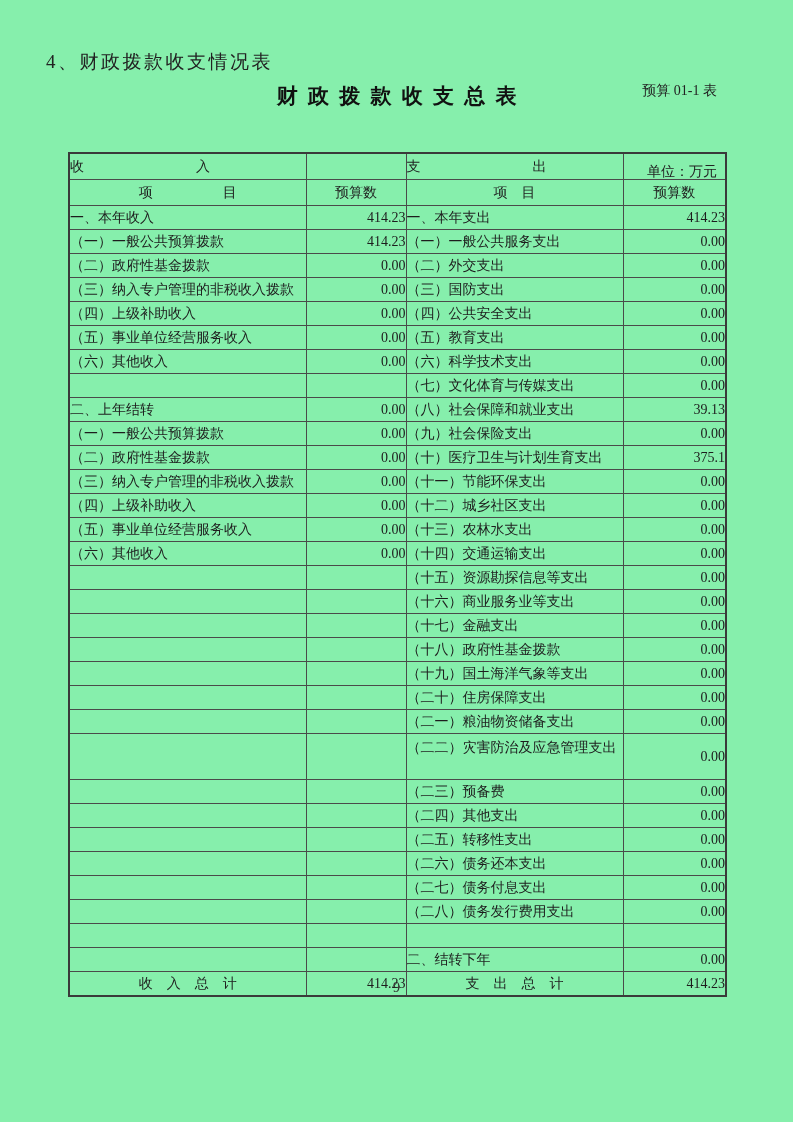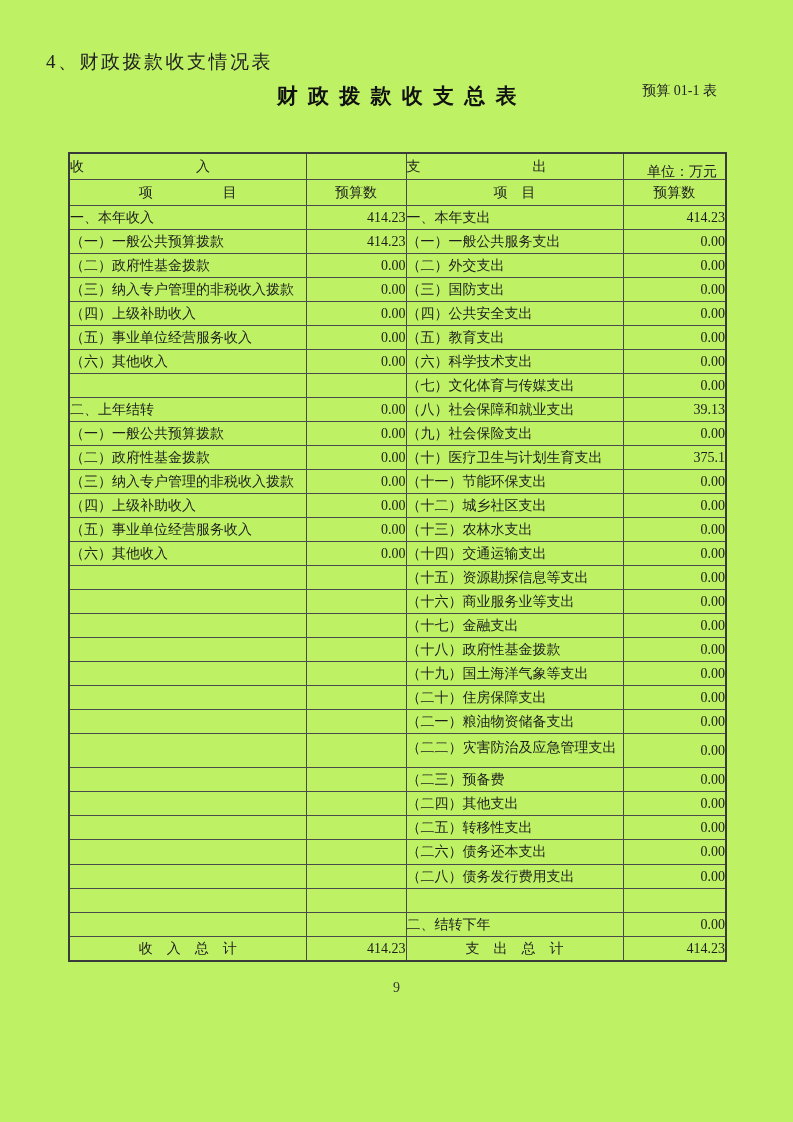--- a/index.html
+++ b/index.html
@@ -1,17 +1,17 @@
 <!DOCTYPE html>
 <html><head>
 <meta charset="utf-8">
 <style>
   html,body { margin:0; padding:0; background:#ffffff; }
   .page {
-    position:relative; width:793px; height:1122px; background:#bef264;
+    position:relative; width:793px; height:1122px; background:#86efac;
     font-family:"Liberation Serif","DejaVu Serif",serif; color:#1d1d1d;
     overflow:hidden;
   }
   .section-heading {
     position:absolute; left:46px; top:49px;
     font-size:19px; letter-spacing:2.5px; color:#222;
   }
   .table-code {
     position:absolute; right:76px; top:82px; font-size:14px; color:#222;
   }
@@ -25,21 +25,21 @@
   table.budget {
     position:absolute; left:68px; top:152px; width:657px; height:810px;
     border-collapse:collapse; table-layout:fixed;
     font-size:14px; border:2px solid #3a3a3a;
   }
   table.budget td {
     border:1px solid #4a4a4a; padding:0; vertical-align:middle;
     line-height:17px;
   }
   td.item { text-align:left; padding-left:6px; white-space:nowrap; overflow:hidden; }
-  td.item.wrap { white-space:normal; padding-top:2px; padding-bottom:8px;font-family:Liberation Serif, serif; }
+  td.item.wrap { white-space:normal; padding-top:2px; padding-bottom:20px;font-family:Liberation Serif, serif; }
   td.val  { text-align:right; padding-right:6px; white-space:nowrap; }
   td.center { text-align:center; white-space:nowrap; }
   tr.group-row td, tr.colhead-row td { height:25px; }
   tr.data-row td { height:23px; }
   .page-number {
     position:absolute; left:0; top:980px; width:100%;
     text-align:center; font-size:14px; color:#333;
   }
 </style>
 </head>
@@ -231,20 +231,26 @@
       </tr>
       <tr class="data-row">
         <td class="item"></td>
         <td class="val"></td>
         <td class="item">（二六）债务还本支出</td>
         <td class="val">0.00</td>
       </tr>
       <tr class="data-row">
         <td class="item"></td>
         <td class="val"></td>
+        <td class="item">（二七）债务付息支出</td>
+        <td class="val">0.00</td>
+      </tr>
+      <tr class="data-row">
+        <td class="item"></td>
+        <td class="val"></td>
         <td class="item">（二八）债务发行费用支出</td>
         <td class="val">0.00</td>
       </tr>
       <tr class="data-row">
         <td class="item"></td>
         <td class="val"></td>
         <td class="item"></td>
         <td class="val"></td>
       </tr>
       <tr class="data-row">

